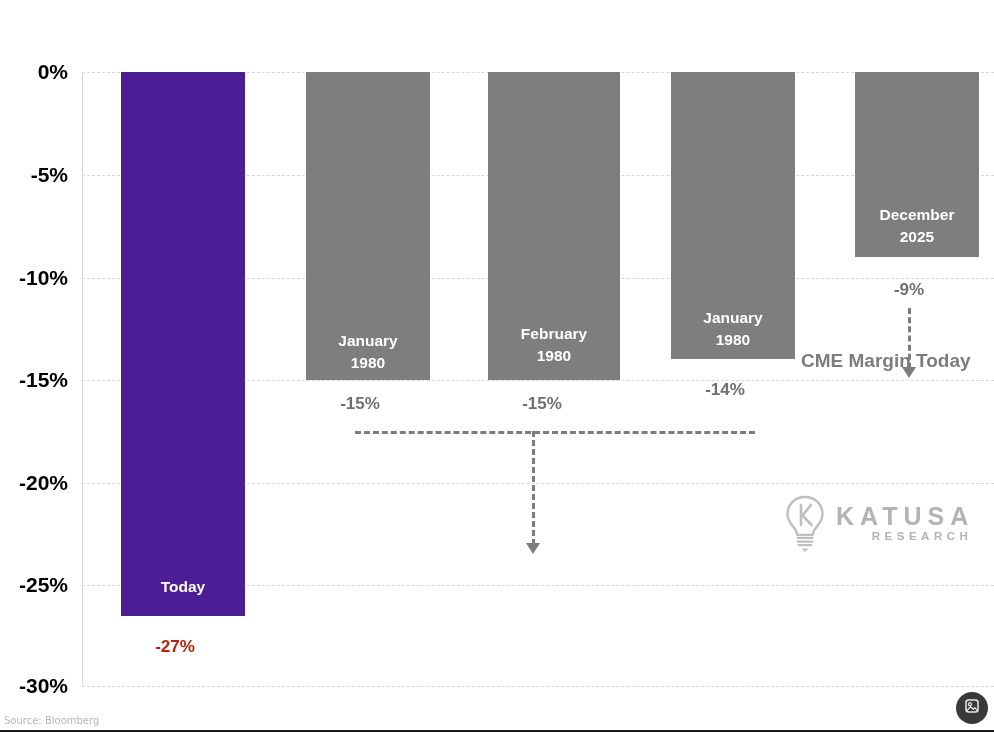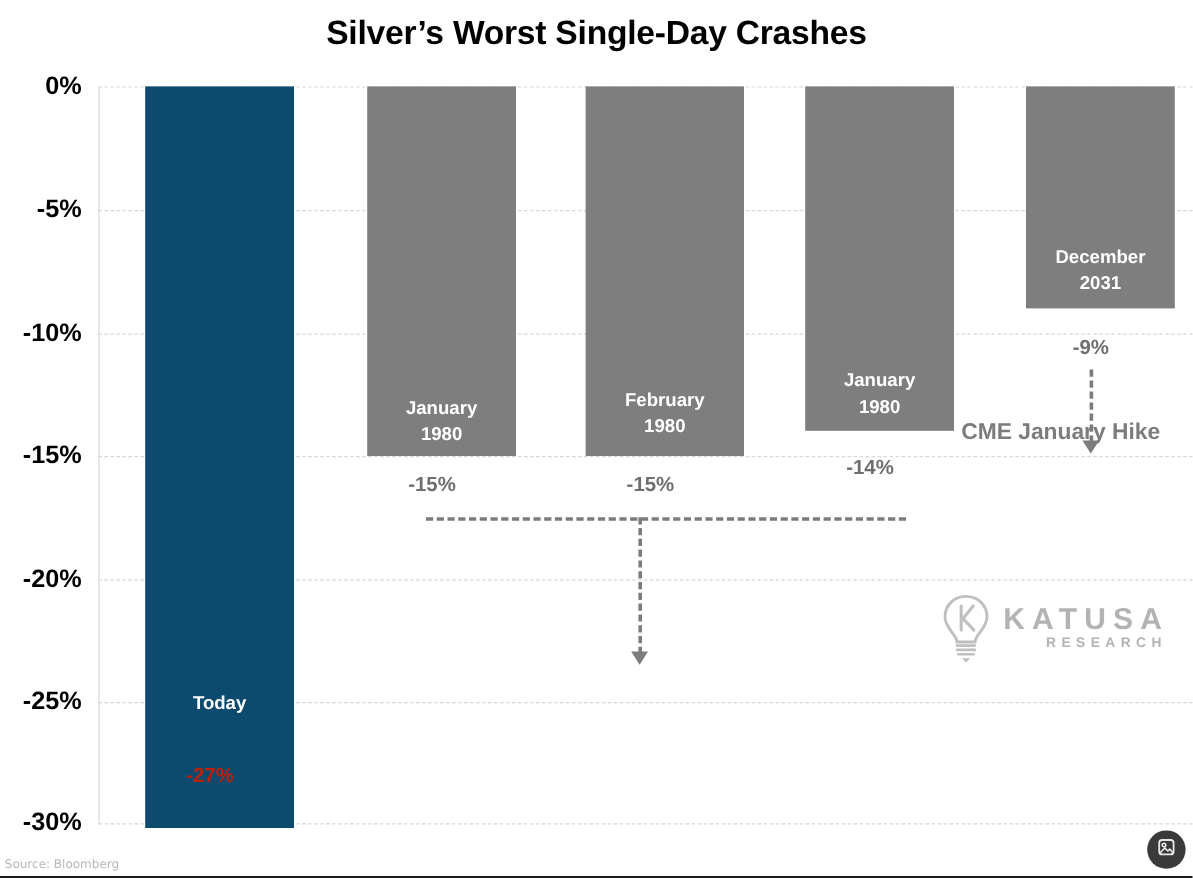--- a/index.html
+++ b/index.html
@@ -170,21 +170,20 @@
     display: flex;
     align-items: center;
     justify-content: center;
   }
 </style>
 </head>
 <body>
 
 <div id="page">
 
-  <div class="chart-title">Silver’s Worst Single-Day Crashes</div>
 
   <div class="ytick" style="top:72px;">0%</div>
   <div class="ytick" style="top:175px;">-5%</div>
   <div class="ytick" style="top:278px;">-10%</div>
   <div class="ytick" style="top:380px;">-15%</div>
   <div class="ytick" style="top:483px;">-20%</div>
   <div class="ytick" style="top:585px;">-25%</div>
   <div class="ytick" style="top:686px;">-30%</div>
 
   <div class="plot">
@@ -192,21 +191,21 @@
     <div class="plot-border-left"></div>
 
     <div class="gridline" style="top:0px;"></div>
     <div class="gridline" style="top:103px;"></div>
     <div class="gridline" style="top:206px;"></div>
     <div class="gridline" style="top:308px;"></div>
     <div class="gridline" style="top:411px;"></div>
     <div class="gridline" style="top:513px;"></div>
     <div class="gridline" style="top:614px;"></div>
 
-    <div class="bar" style="left:39px; width:108px; height:618px; background:#0c4a6e;">
+    <div class="bar" style="left:39px; width:108px; height:544px; background:#4c1d95;">
       <div class="bar-label" style="top:504px;">Today</div>
     </div>
     <div class="bar-value" style="left:39px; top:565px; width:108px; color:#bf1f07;">-27%</div>
 
     <div class="bar" style="left:224px; width:108px; height:308px; background:#7e7e7e;">
       <div class="bar-label" style="top:258px;">January</div>
       <div class="bar-label" style="top:280px;">1980</div>
     </div>
     <div class="bar-value" style="left:224px; top:322px; width:108px; color:#6f6f6f;">-15%</div>
 
@@ -217,31 +216,31 @@
     <div class="bar-value" style="left:406px; top:322px; width:108px; color:#6f6f6f;">-15%</div>
 
     <div class="bar" style="left:589px; width:108px; height:287px; background:#7e7e7e;">
       <div class="bar-label" style="top:235px;">January</div>
       <div class="bar-label" style="top:257px;">1980</div>
     </div>
     <div class="bar-value" style="left:589px; top:308px; width:108px; color:#6f6f6f;">-14%</div>
 
     <div class="bar" style="left:773px; width:108px; height:185px; background:#7e7e7e;">
       <div class="bar-label" style="top:132px;">December</div>
-      <div class="bar-label" style="top:154px;">2031</div>
+      <div class="bar-label" style="top:154px;">2025</div>
     </div>
     <div class="bar-value" style="left:773px; top:208px; width:108px; color:#6f6f6f;">-9%</div>
 
     <div class="dash-h" style="left:273px; top:359px; width:400px;"></div>
     <div class="dash-v" style="left:450px; top:359px; height:114px;"></div>
     <div class="arrow-down" style="left:444px; top:471px;"></div>
 
     <div class="dash-v" style="left:826px; top:236px; height:61px;"></div>
     <div class="arrow-down" style="left:820px; top:295px;"></div>
-    <div class="ann-text" style="left:719px; top:278px;">CME January Hike</div>
+    <div class="ann-text" style="left:719px; top:278px;">CME Margin Today</div>
 
   </div>
 
   <div class="logo">
     <span style="display:inline-block;width:46px;height:58px;">
       <svg width="46" height="58" viewBox="0 0 46 58" fill="none" xmlns="http://www.w3.org/2000/svg">
         <path d="M23 3 C12.8 3 5.5 10.6 5.5 20 C5.5 26.5 9.5 30.5 12.5 34.5 C14.3 36.9 15.2 38.6 15.5 41 L30.5 41 C30.8 38.6 31.7 36.9 33.5 34.5 C36.5 30.5 40.5 26.5 40.5 20 C40.5 10.6 33.2 3 23 3 Z" stroke="#bfbfbf" stroke-width="2.4" fill="none"></path>
         <path d="M15.6 44 L30.4 44 M15.6 47.6 L30.4 47.6 M16.6 51.2 L29.4 51.2" stroke="#bfbfbf" stroke-width="2.2" stroke-linecap="round"></path>
         <path d="M19.5 54.5 L26.5 54.5 L23 58 Z" fill="#bfbfbf"></path>
         <path d="M19 11 L19 31 M29 11 L20.5 21.5 L29.5 31" stroke="#bfbfbf" stroke-width="2.6" stroke-linecap="round" fill="none"></path>

